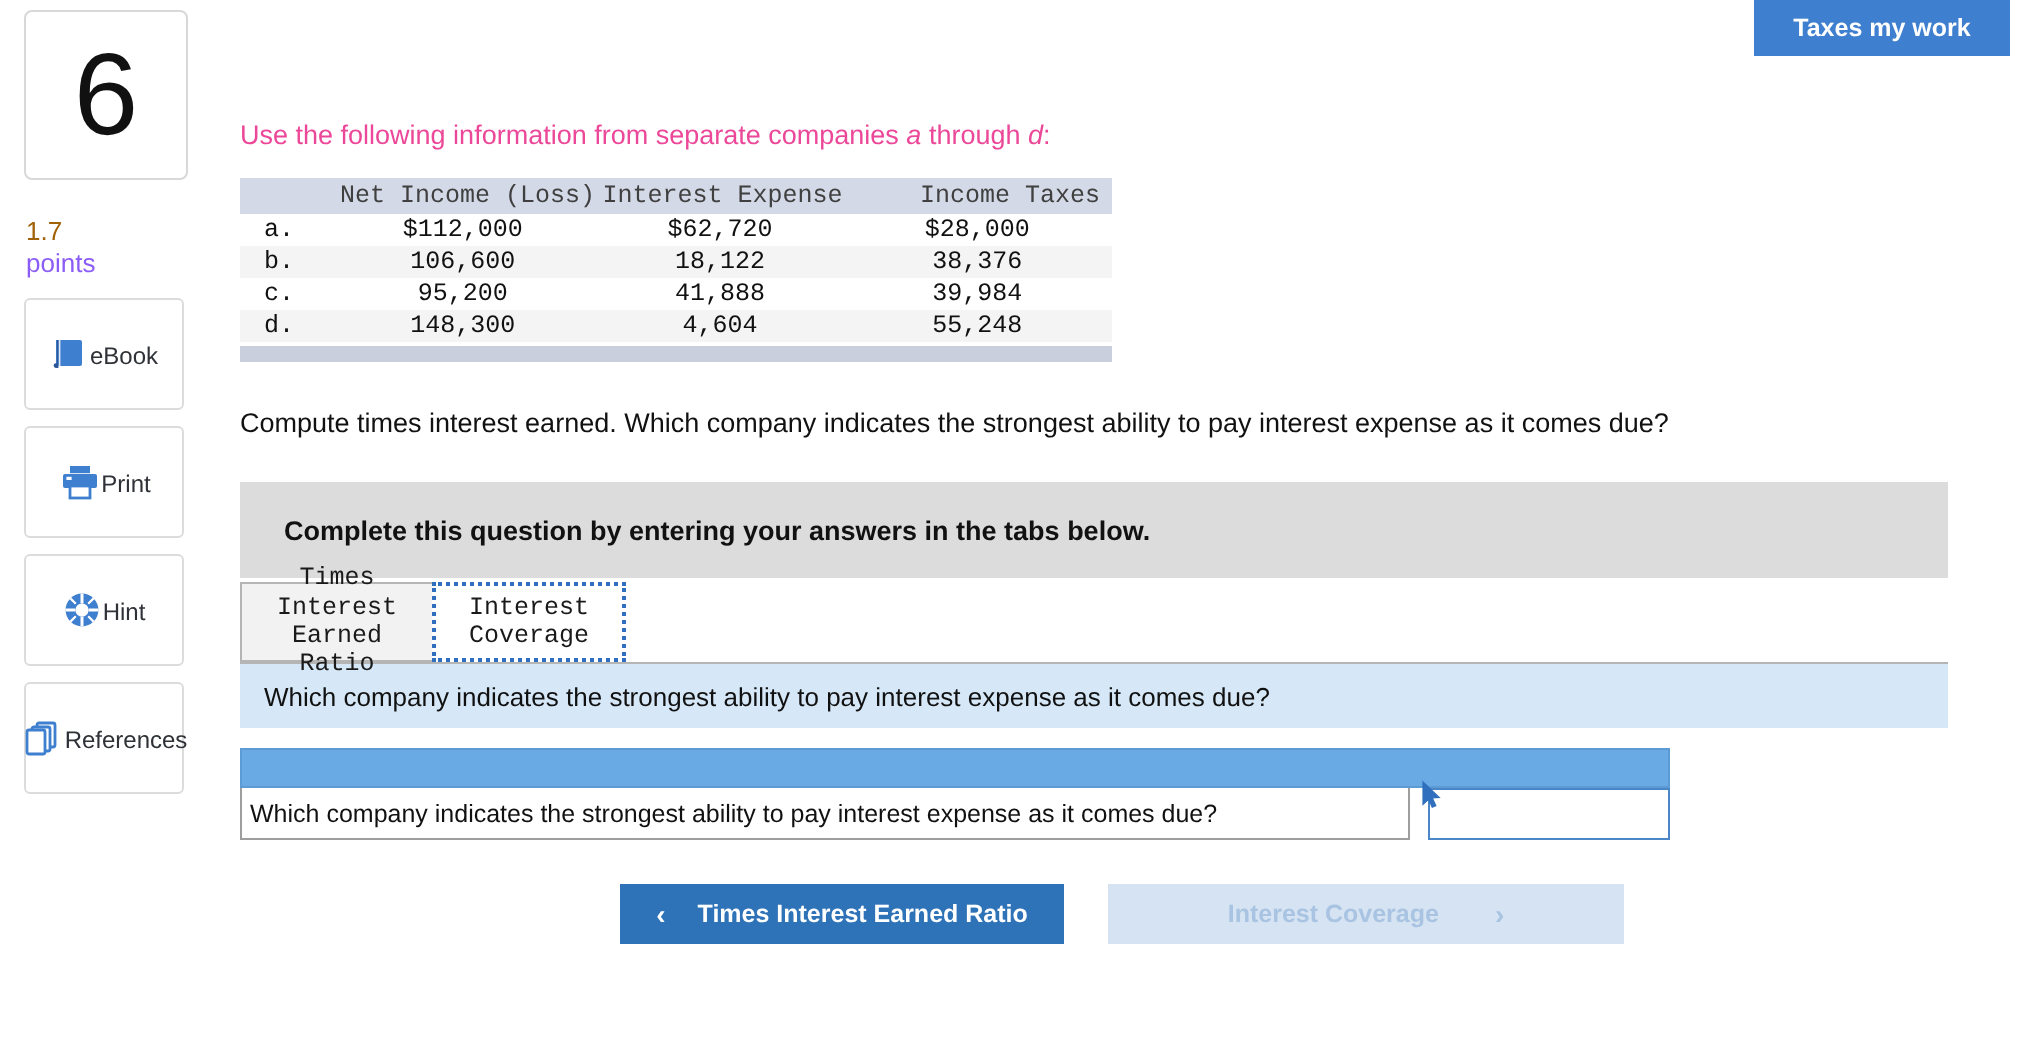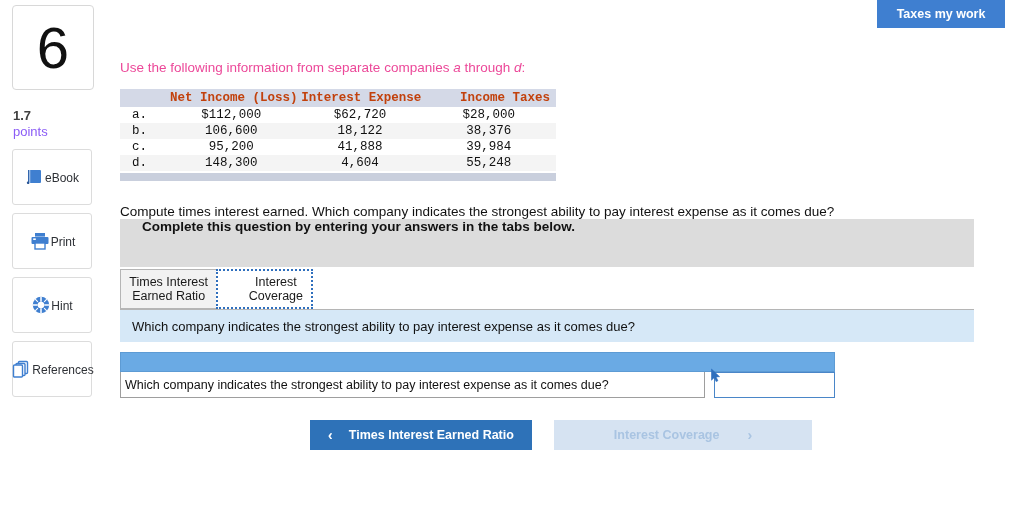--- a/index.html
+++ b/index.html
@@ -59,23 +59,22 @@
     color: #111111;
     font-family: "Liberation Sans", sans-serif;
     line-height: 1;
   }
   .points-wrap {
     margin-top: 18px;
     margin-left: 3px;
     line-height: 1.25;
   }
   .points-val {
-    color: #404040;
+    color: #a16207;
     font-size: 13px;
-    font-weight: bold;
   }
   .points-lbl {
     color: #8b5cf6;
     font-size: 13px;
   }
 
   .tool-btn {
     width: 80px;
     height: 56px;
     border: 1px solid #dcdcdc;
@@ -124,24 +123,24 @@
   }
   table.data-table {
     border-collapse: collapse;
     width: 436px;
     font-family: "Liberation Mono", monospace;
     font-size: 12.5px;
     table-layout: fixed;
   }
   table.data-table th {
     background: #d4d9e7;
-    font-weight: bold;
+    font-weight: normal;
     padding: 2px 6px 2px 0;
     text-align: right;
-    color: #c2410c;
+    color: #404040;
     white-space: nowrap;
   }
   table.data-table th.lbl-col { width: 44px; }
   table.data-table td {
     padding: 1px 6px 1px 0;
     text-align: center;
     color: #111;
     background: #ffffff;
   }
   table.data-table tr.alt td { background: #f4f4f4; }
@@ -158,24 +157,26 @@
 
   
   .compute-text {
     margin-top: 23px;
     font-size: 13.5px;
     color: #111;
   }
 
   
   .instruct-banner {
+    margin-top: 22px;
     width: 854px;
     height: 48px;
     background: #dcdcdc;
     display: flex;
+    align-items: center;
     box-sizing: border-box;
     padding-left: 22px;
   }
   .instruct-banner .txt {
     font-size: 13.5px;
     font-weight: bold;
     color: #111;
   }
 
   
@@ -186,27 +187,28 @@
     width: 854px;
     border-bottom: 1px solid #b5b5b5;
     display: flex;
     align-items: flex-end;
   }
   .tab {
     height: 40px;
     box-sizing: border-box;
     display: flex;
     align-items: center;
-    justify-content: flex-end;
+    justify-content: center;
     text-align: center;
     font-size: 12.5px;
     line-height: 1.15;
     cursor: pointer;
     color: #1a1a1a;
     padding: 0 8px;
+    font-family: Liberation Mono, monospace;
   }
   .tab.inactive {
     width: 97px;
     background: #f2f2f2;
     border: 1px solid #b5b5b5;
     border-bottom: 1px solid #b5b5b5;
   }
   .tab.active {
     width: 97px;
     background: #ffffff;

